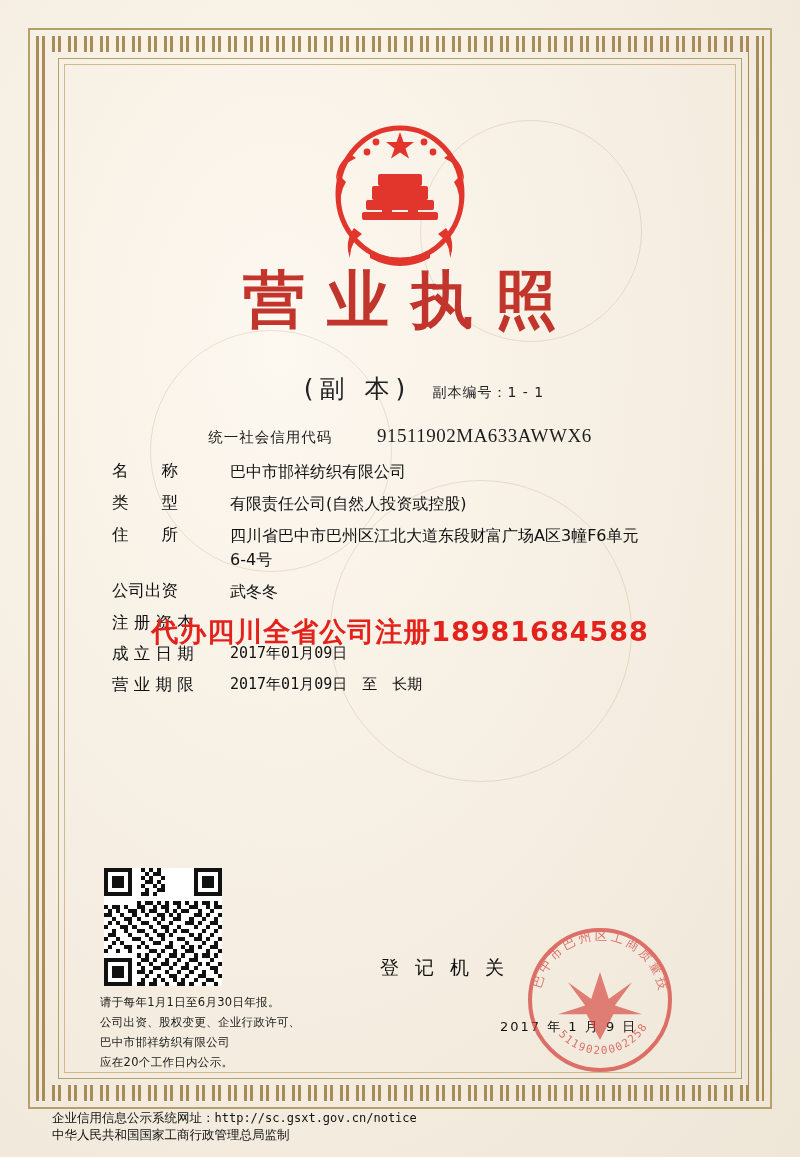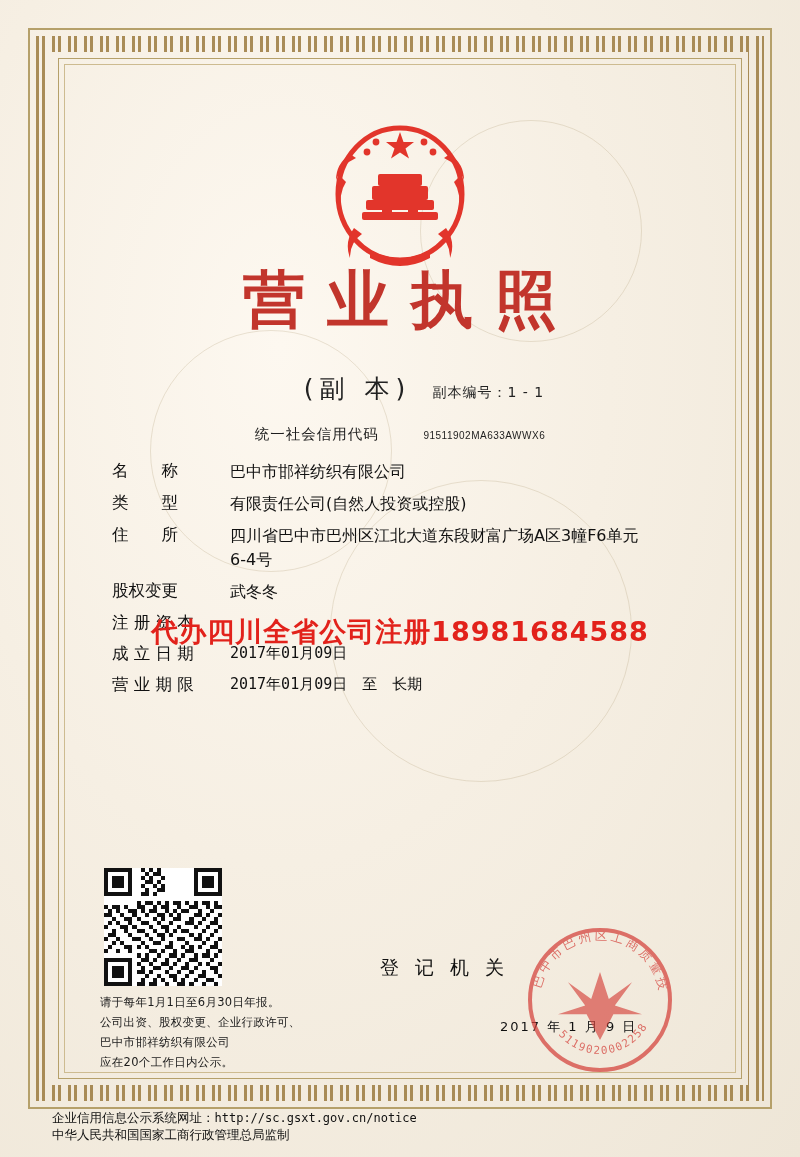--- a/index.html
+++ b/index.html
@@ -70,22 +70,22 @@
     font-size:25px;letter-spacing:6px;color:#222;
   }
   .subnum{
     font-size:14px;margin-left:16px;color:#222;letter-spacing:1px;
   }
   .credit-row{
     position:absolute;left:0;right:0;top:425px;
     text-align:center;font-size:14.5px;color:#1d1d1d;letter-spacing:1px;
   }
   .credit-code{
-    margin-left:39px;font-family:Liberation Sans, sans-serif;
-    font-size:10px;letter-spacing:.5px;
+    margin-left:39px;font-family:Liberation Serif, serif;
+    font-size:19px;letter-spacing:.5px;
   }
 
   
   .fields{
     position:absolute;left:112px;top:460px;right:90px;
   }
   .row{display:flex;margin-bottom:9px;align-items:flex-start;}
   .lbl{
     width:118px;flex:0 0 118px;
     font-size:16.5px;color:#111;
@@ -214,21 +214,21 @@
     </div>
     <div class="row">
       <div class="lbl">类　　型</div>
       <div class="val">有限责任公司(自然人投资或控股)</div>
     </div>
     <div class="row">
       <div class="lbl">住　　所</div>
       <div class="val" style="max-width:420px;">四川省巴中市巴州区江北大道东段财富广场A区3幢F6单元6-4号</div>
     </div>
     <div class="row">
-      <div class="lbl">股权变更</div>
+      <div class="lbl">公司出资</div>
       <div class="val">武冬冬</div>
     </div>
     <div class="row">
       <div class="lbl">注 册 资 本</div>
     </div>
     <div class="row">
       <div class="lbl">成 立 日 期</div>
       <div class="val mono">2017年01月09日</div>
     </div>
     <div class="row">

